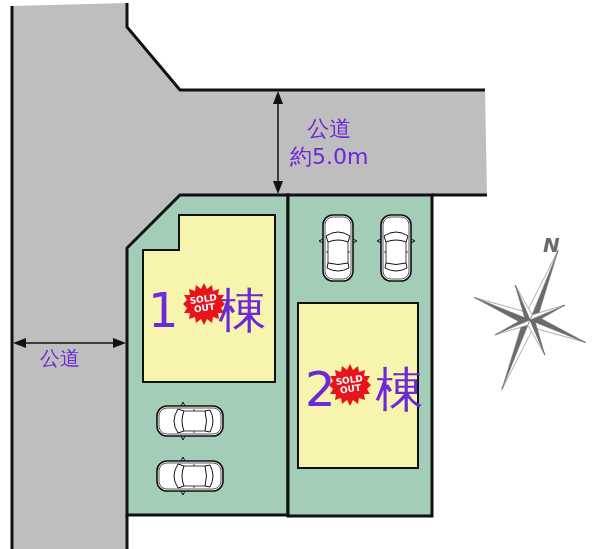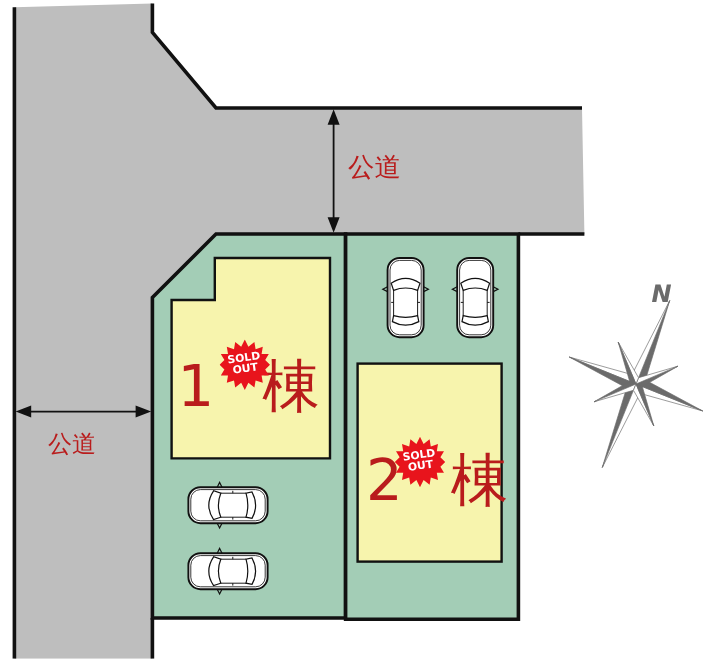--- a/index.html
+++ b/index.html
@@ -1,18 +1,18 @@
 <!DOCTYPE html>
 <html><head>
   <meta charset="utf-8">
   <style>
     html, body { margin: 0; padding: 0; background: #ffffff; }
     body { width: 600px; height: 549px; position: relative; overflow: hidden; font-family: "DejaVu Sans", sans-serif; }
     #plan { position: absolute; left: 0; top: 0; }
-    .lbl { position: absolute; color: #b91c1c; font-family: "DejaVu Sans", sans-serif; white-space: nowrap; line-height: 1; margin-top: 12px; }
+    .lbl { position: absolute; color: #6d28d9; font-family: "DejaVu Sans", sans-serif; white-space: nowrap; line-height: 1; }
     .road-label { font-size: 20px; text-align: center; }
     .road-label .line { display: block; margin-bottom: 6px; }
     .bldg-label { font-size: 48px; font-family: "DejaVu Sans", sans-serif; }
     .badge { position: absolute; width: 42px; height: 42px; }
     .badge-text { position: absolute; left: 0; top: 0; width: 42px; height: 42px; display: flex; flex-direction: column; align-items: center; justify-content: center; color: #fff; font-family: "DejaVu Sans", sans-serif; font-weight: bold; font-size: 9px; line-height: 9px; transform: rotate(-8deg); }
     .north { position: absolute; font-family: "DejaVu Sans", sans-serif; font-weight: bold; font-style: italic; font-size: 20px; color: #6b6b6b; }
   </style>
 </head>
 <body>
 
@@ -87,20 +87,21 @@
         <polygon points="-38,0 -4,4 0,0"></polygon>
         <polygon points="38,0 4,4 0,0" fill="#fff"></polygon>
         <polygon points="38,0 4,-4 0,0"></polygon>
       </g>
     </g>
   </g>
 </svg>
 
 <div class="lbl road-label" style="left:290px; top:118px; font-size:22px;">
   <span class="line">公道</span>
+  <span class="line">約5.0m</span>
 </div>
 <div class="lbl road-label" style="left:18px; top:348px; font-size:20px;">
   <span class="line" style="padding-left:22px; text-align:left;">公道</span>
 </div>
 
 <div class="lbl bldg-label" style="left:148px; top:286px;">
   <span>1</span><span style="display:inline-block; width:40px;"></span><span>棟</span>
 </div>
 <div class="badge" style="left:183px; top:283px;">
   <svg width="42" height="42" viewBox="0 0 42 42">

